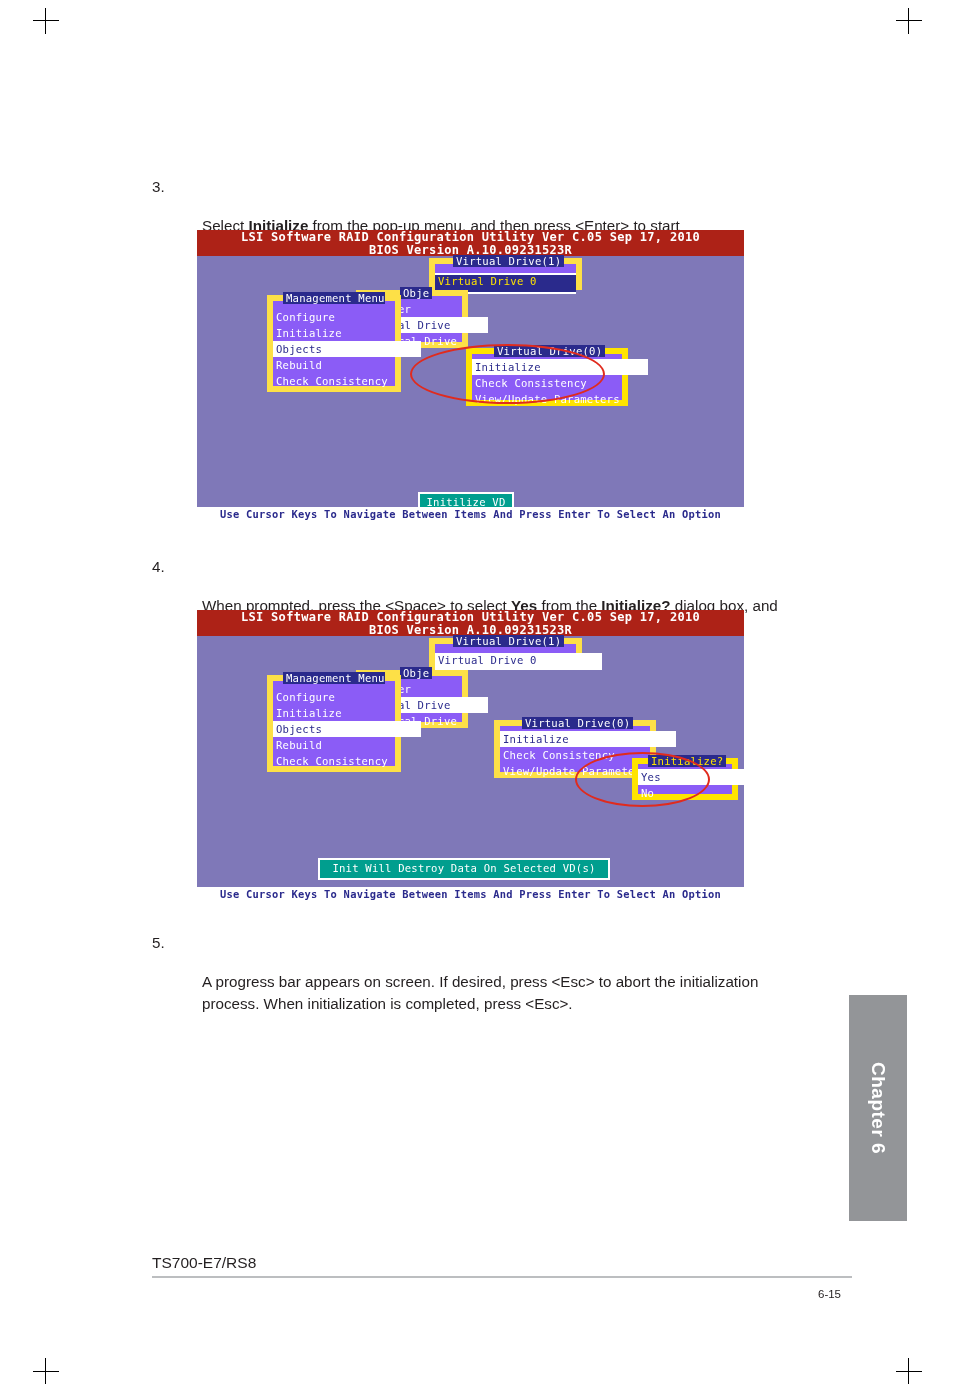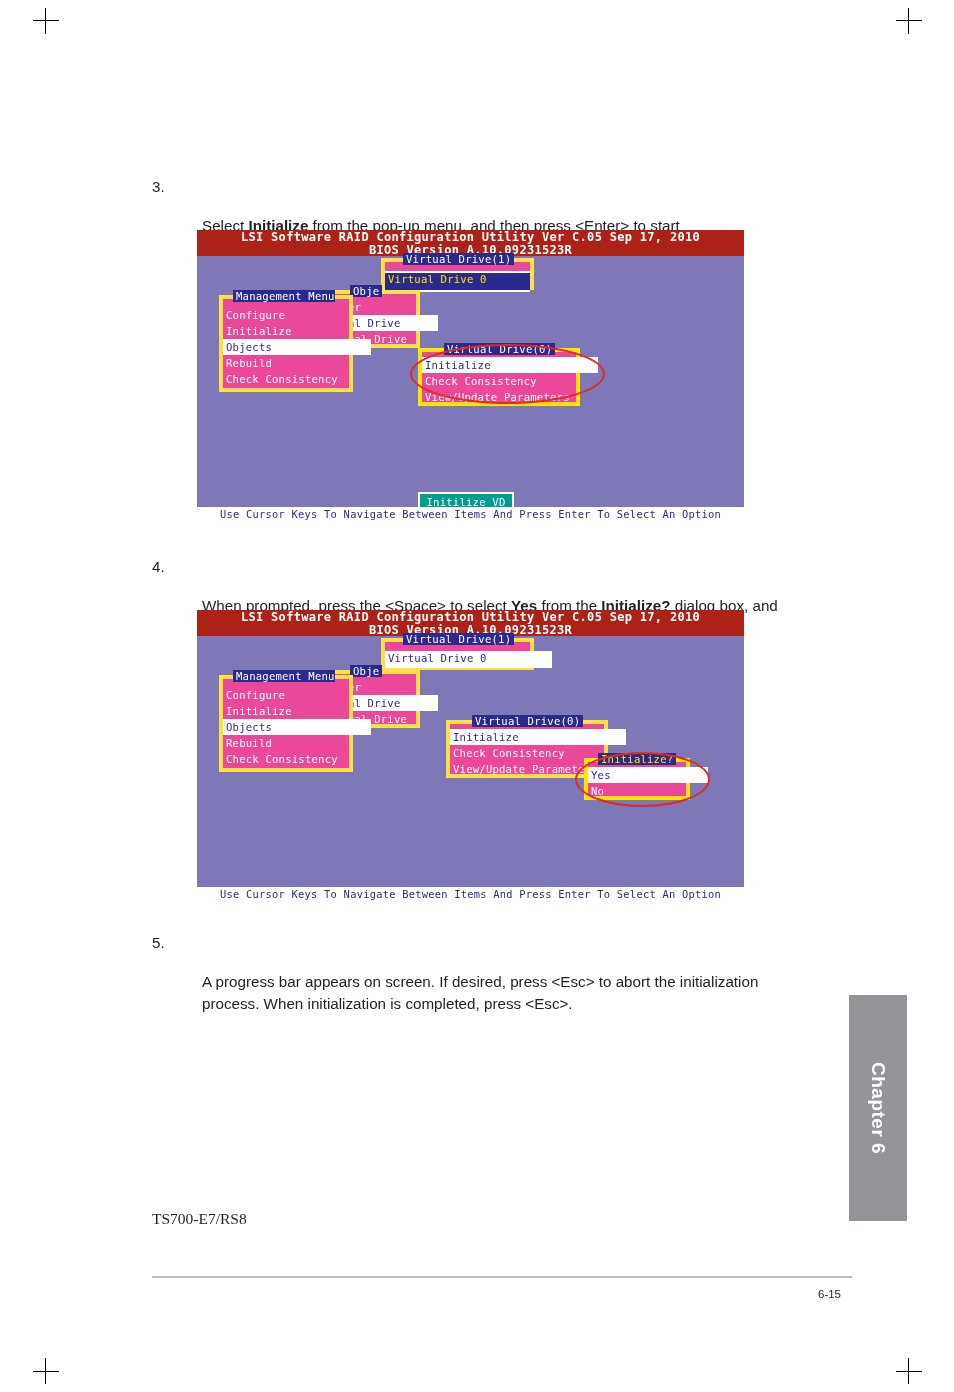--- a/index.html
+++ b/index.html
@@ -65,39 +65,40 @@
     box-sizing: border-box;
   }
   .bios-title div { white-space: nowrap; }
   .bios-footer {
     position: absolute;
     left: 0; bottom: 0;
     width: 100%;
     background: #ffffff;
     color: #2a2a8c;
     font-size: 10.4px;
-    font-weight: normal;
+    font-weight: bold;
     letter-spacing: 0.25px;
     text-align: center;
     line-height: 15px;
     height: 15px;
     white-space: nowrap;
   }
 
   
   .panel {
     position: absolute;
-    background: #ec4899;
-    border: 4px solid #fde047;
+    background: #8b5cf6;
+    border: 6px solid #fde047;
     box-sizing: border-box;
     color: #ffffff;
     font-size: 10.6px;
     line-height: 16px;
     letter-spacing: 0.2px;
     white-space: nowrap;
+    margin-left: 48px;
   }
   .panel.yellow { border-color: #ffe400; }
   .panel .legend {
     position: absolute;
     top: -9px;
     background: #2a2a8c;
     color: #ffffff;
     font-size: 10.6px;
     line-height: 12px;
     padding: 0 3px;
@@ -269,28 +270,29 @@
   </div>
 
   <div class="panel yellow" style="left:387px; top:148px; width:106px; height:42px;">
     <div class="legend" style="left:10px; color:#ffe400;">Initialize?</div>
     <div class="row sel" style="margin-top:5px; width:98px;">Yes</div>
     <div class="row">No</div>
   </div>
 
   <div class="oval" style="left:378px; top:142px; width:135px; height:55px;"></div>
 
+  <div class="status-box" style="left:121px; top:248px; width:292px; height:22px;">Init Will Destroy Data On Selected VD(s)</div>
 
   <div class="bios-footer">Use Cursor Keys To Navigate Between Items And Press Enter To Select An Option</div>
 </div>
 
 <div class="step" style="left:152px; top:932px; width:610px;">
   <div class="step-num">5.</div>
   <div class="step-body">A progress bar appears on screen. If desired, press &lt;Esc&gt; to abort the initialization process. When initialization is completed, press &lt;Esc&gt;.</div>
 </div>
 
 <div class="chapter-tab" style="left:849px; top:995px; width:58px; height:226px;">
   <span>Chapter 6</span>
 </div>
 
 <div class="footer-rule" style="left:152px; top:1276px; width:700px;"></div>
-<div class="footer-left" style="left:152px; top:1210px;font-family:Liberation Serif, serif;">TS700-E7/RS8</div>
+<div class="footer-left" style="left:152px; top:1254px;">TS700-E7/RS8</div>
 <div class="footer-right" style="left:818px; top:1288px;">6-15</div>
 
 </body></html>

